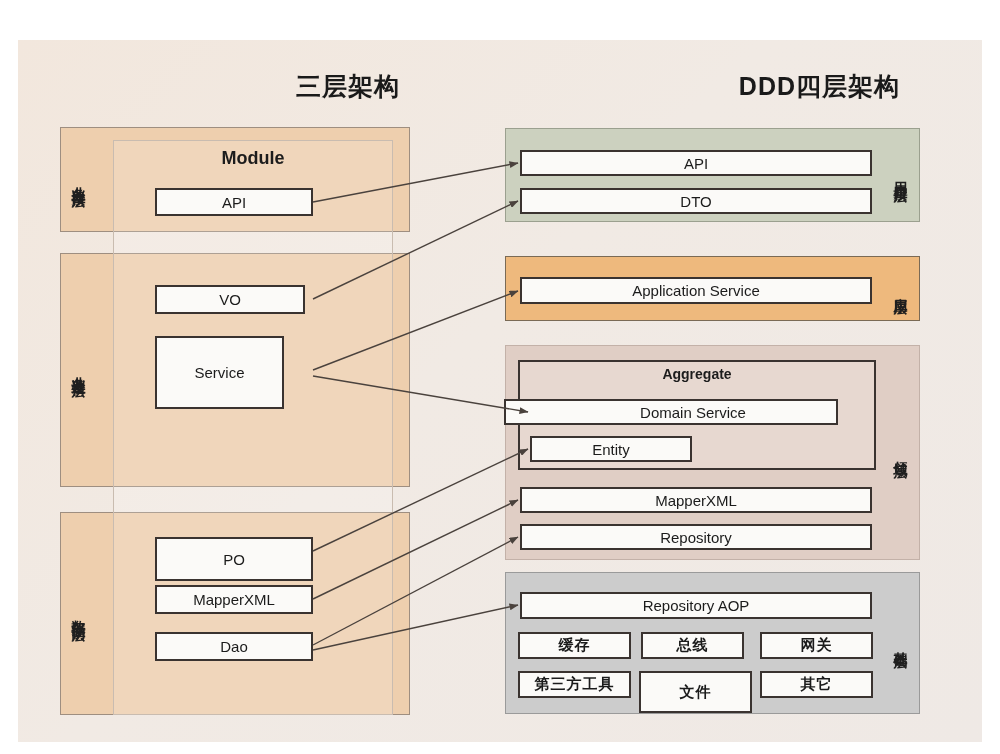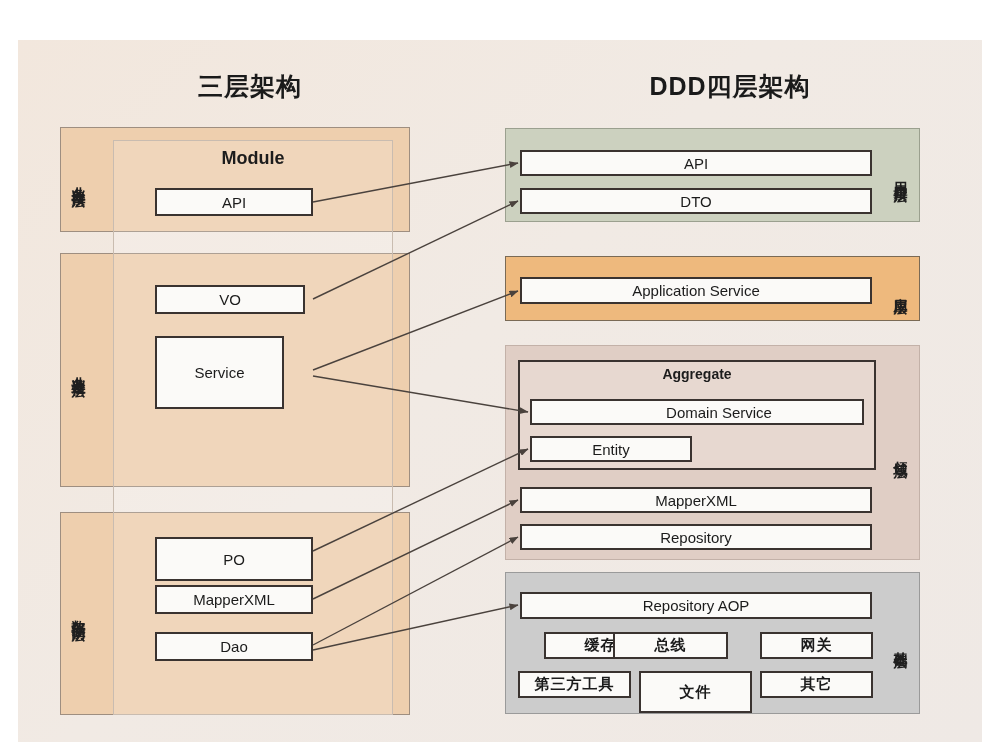--- a/index.html
+++ b/index.html
@@ -9,21 +9,21 @@
 
   
   #canvas{
     position:absolute;left:18px;top:40px;width:964px;height:702px;
     background:linear-gradient(135deg,#f2e7dd 0%,#f1eae4 45%,#efe9e5 100%);
   }
 
   .title{
     position:absolute;font-weight:bold;color:#1a1a1a;
     font-size:25px;letter-spacing:1px;white-space:nowrap;
-    text-align:center;
+    text-align:right;
   }
   #title-left{left:100px;top:70px;width:300px;}
   #title-right{left:560px;top:70px;width:340px;}
 
   
   .layer{position:absolute;box-sizing:border-box;border:1px solid #a79a8f;}
   .layer-label{
     position:absolute;top:0;bottom:0;display:flex;align-items:center;
     justify-content:center;writing-mode:vertical-rl;text-orientation:upright;
     font-weight:bold;font-size:14px;color:#1f1f1f;letter-spacing:2px;
@@ -112,31 +112,31 @@
   <div class="layer r-app" style="left:505px;top:256px;width:415px;height:65px;">
     <div class="layer-label" style="right:2px;width:32px;">应用层</div>
   </div>
   <div class="item" style="left:520px;top:277px;width:352px;height:27px;">Application Service</div>
 
   <div class="layer r-domain" style="left:505px;top:345px;width:415px;height:215px;">
     <div class="layer-label" style="right:2px;width:32px;">领域层</div>
   </div>
   <div id="aggregate-box"></div>
   <div id="aggregate-title">Aggregate</div>
-  <div class="item" style="left:530px;top:399px;width:334px;height:26px;padding-left:44px;">Domain Service</div>
+  <div class="item" style="left:504px;top:399px;width:334px;height:26px;padding-left:44px;">Domain Service</div>
   <div class="item" style="left:530px;top:436px;width:162px;height:26px;">Entity</div>
   <div class="item" style="left:520px;top:487px;width:352px;height:26px;">MapperXML</div>
   <div class="item" style="left:520px;top:524px;width:352px;height:26px;">Repository</div>
 
   <div class="layer r-infra" style="left:505px;top:572px;width:415px;height:142px;">
     <div class="layer-label" style="right:2px;width:32px;">基础层</div>
   </div>
   <div class="item" style="left:520px;top:592px;width:352px;height:27px;">Repository AOP</div>
-  <div class="item cn" style="left:544px;top:632px;width:113px;height:27px;">缓存</div>
-  <div class="item cn" style="left:613px;top:632px;width:115px;height:27px;">总线</div>
+  <div class="item cn" style="left:518px;top:632px;width:113px;height:27px;">缓存</div>
+  <div class="item cn" style="left:641px;top:632px;width:103px;height:27px;">总线</div>
   <div class="item cn" style="left:760px;top:632px;width:113px;height:27px;">网关</div>
   <div class="item cn" style="left:518px;top:671px;width:113px;height:27px;">第三方工具</div>
   <div class="item cn" style="left:639px;top:671px;width:113px;height:42px;">文件</div>
   <div class="item cn" style="left:760px;top:671px;width:113px;height:27px;">其它</div>
 
   <svg id="arrows" viewBox="0 0 1000 754">
     <defs>
       <marker id="ah" markerWidth="9" markerHeight="7" refX="8.5" refY="3.5" orient="auto" markerUnits="userSpaceOnUse">
         <polygon points="0,0 9,3.5 0,7" fill="#4a423d"></polygon>
       </marker>

